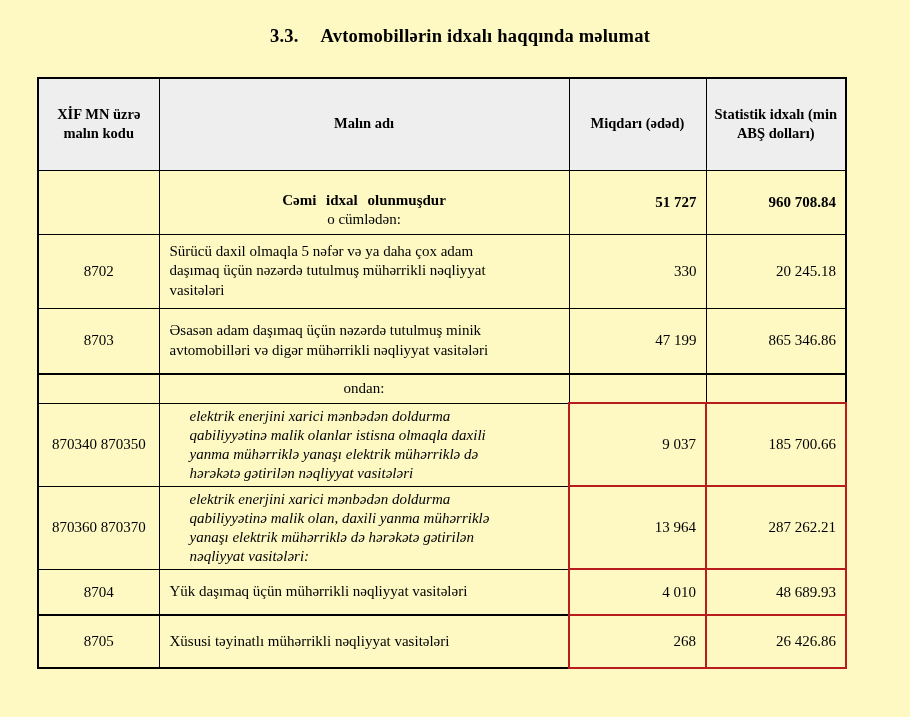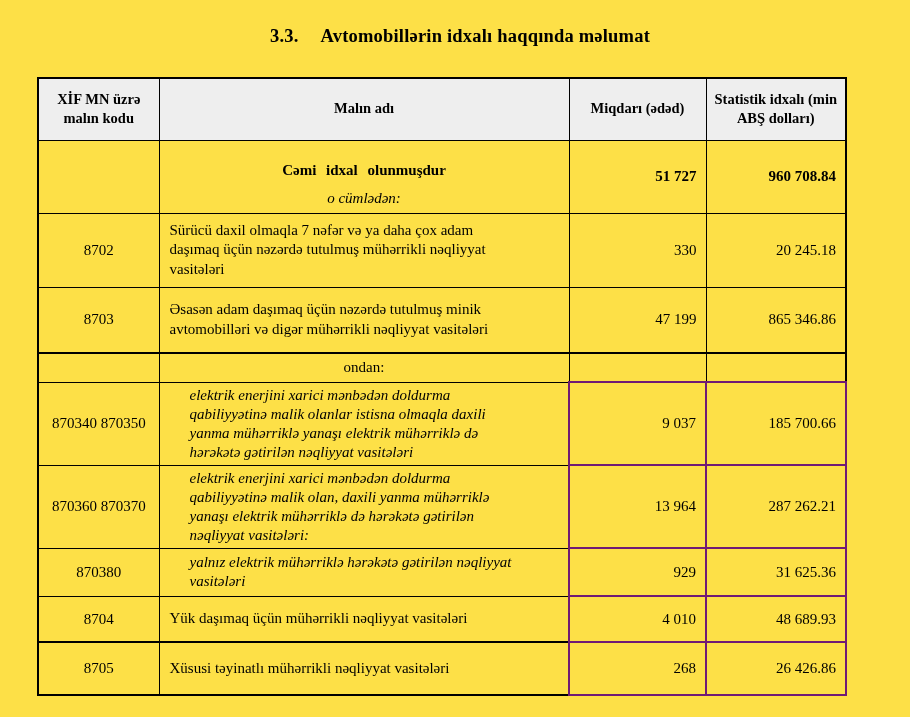--- a/index.html
+++ b/index.html
@@ -9,21 +9,21 @@
     width: 910px;
     height: 717px;
     font-family: "Liberation Serif", "DejaVu Serif", serif;
     color: #000000;
     position: relative;
   }
   .page {
     position: relative;
     width: 910px;
     height: 717px;
-    background: #fde047;
+    background: #fef9c3;
     overflow: hidden;
   }
   .doc-title {
     position: absolute;
     top: 26px;
     left: 0;
     width: 920px;
     text-align: center;
     font-weight: bold;
     font-size: 18.5px;
@@ -53,46 +53,46 @@
     overflow: hidden;
   }
   .import-table thead th {
     background: #eeeeee;
     font-weight: bold;
     font-size: 14.5px;
     text-align: center;
     line-height: 1.35;
     padding: 4px 6px;
   }
-  .import-table thead tr { height: 62px; }
+  .import-table thead tr { height: 92px; }
 
   td.code { text-align: center; }
   td.name { text-align: left; padding: 4px 48px 4px 10px; line-height: 1.3; }
   td.name.center { text-align: center; padding: 4px 6px; }
   td.name.italic { font-style: italic; padding: 3px 40px 3px 30px; line-height: 1.27; }
   td.num { text-align: right; padding-right: 9px; }
   .bold { font-weight: bold; }
 
   .sumline1 { font-weight: bold; word-spacing: 6px; margin-top: 16px; }
-  .sumline2 { font-style: italic; margin-top: 9px; }
+  .sumline2 { margin-top: 0; }
 
   
   tr.r0 { height: 63px; }
   tr.r1 { height: 74px; }
   tr.r2 { height: 66px; margin-left: 34px; }
   tr.r3 { height: 24px; }
   tr.r4 { height: 77px; }
   tr.r5 { height: 78px; }
   tr.r6 { height: 48px; }
   tr.r7 { height: 46px; }
   tr.r8 { height: 53px; }
 
   
   tr.r3 td { border-top-width: 2px; margin-top: 32px; }
-  td.thick { border: 2px solid #701a75; }
+  td.thick { border: 2px solid #b91c1c; }
   tr.r8 td { border-top-width: 2px; }
 </style>
 </head>
 <body>
 
 <div class="page">
 
   <div class="doc-title">
     <span class="num">3.3.</span><span>Avtomobillərin idxalı haqqında məlumat</span>
   </div>
@@ -117,21 +117,21 @@
         <td class="code"></td>
         <td class="name center">
           <div class="sumline1">Cəmi  idxal  olunmuşdur</div>
           <div class="sumline2">o cümlədən:</div>
         </td>
         <td class="num bold">51 727</td>
         <td class="num bold">960 708.84</td>
       </tr>
       <tr class="r1">
         <td class="code">8702</td>
-        <td class="name">Sürücü daxil olmaqla 7 nəfər və ya daha çox adam daşımaq üçün nəzərdə tutulmuş mühərrikli nəqliyyat vasitələri</td>
+        <td class="name">Sürücü daxil olmaqla 5 nəfər və ya daha çox adam daşımaq üçün nəzərdə tutulmuş mühərrikli nəqliyyat vasitələri</td>
         <td class="num">330</td>
         <td class="num">20 245.18</td>
       </tr>
       <tr class="r2">
         <td class="code">8703</td>
         <td class="name">Əsasən adam daşımaq üçün nəzərdə tutulmuş minik avtomobilləri və digər mühərrikli nəqliyyat vasitələri</td>
         <td class="num">47 199</td>
         <td class="num">865 346.86</td>
       </tr>
       <tr class="r3">
@@ -145,26 +145,20 @@
         <td class="name italic">elektrik enerjini xarici mənbədən doldurma qabiliyyətinə malik olanlar istisna olmaqla daxili yanma mühərriklə yanaşı elektrik mühərriklə də hərəkətə gətirilən nəqliyyat vasitələri</td>
         <td class="num thick">9 037</td>
         <td class="num thick">185 700.66</td>
       </tr>
       <tr class="r5">
         <td class="code">870360 870370</td>
         <td class="name italic">elektrik enerjini xarici mənbədən doldurma qabiliyyətinə malik olan, daxili yanma mühərriklə yanaşı elektrik mühərriklə də hərəkətə gətirilən nəqliyyat vasitələri:</td>
         <td class="num thick">13 964</td>
         <td class="num thick">287 262.21</td>
       </tr>
-      <tr class="r6">
-        <td class="code">870380</td>
-        <td class="name italic">yalnız elektrik mühərriklə hərəkətə gətirilən nəqliyyat vasitələri</td>
-        <td class="num thick">929</td>
-        <td class="num thick">31 625.36</td>
-      </tr>
       <tr class="r7">
         <td class="code">8704</td>
         <td class="name">Yük daşımaq üçün mühərrikli nəqliyyat vasitələri</td>
         <td class="num thick">4 010</td>
         <td class="num thick">48 689.93</td>
       </tr>
       <tr class="r8">
         <td class="code">8705</td>
         <td class="name">Xüsusi təyinatlı mühərrikli nəqliyyat vasitələri</td>
         <td class="num thick">268</td>

